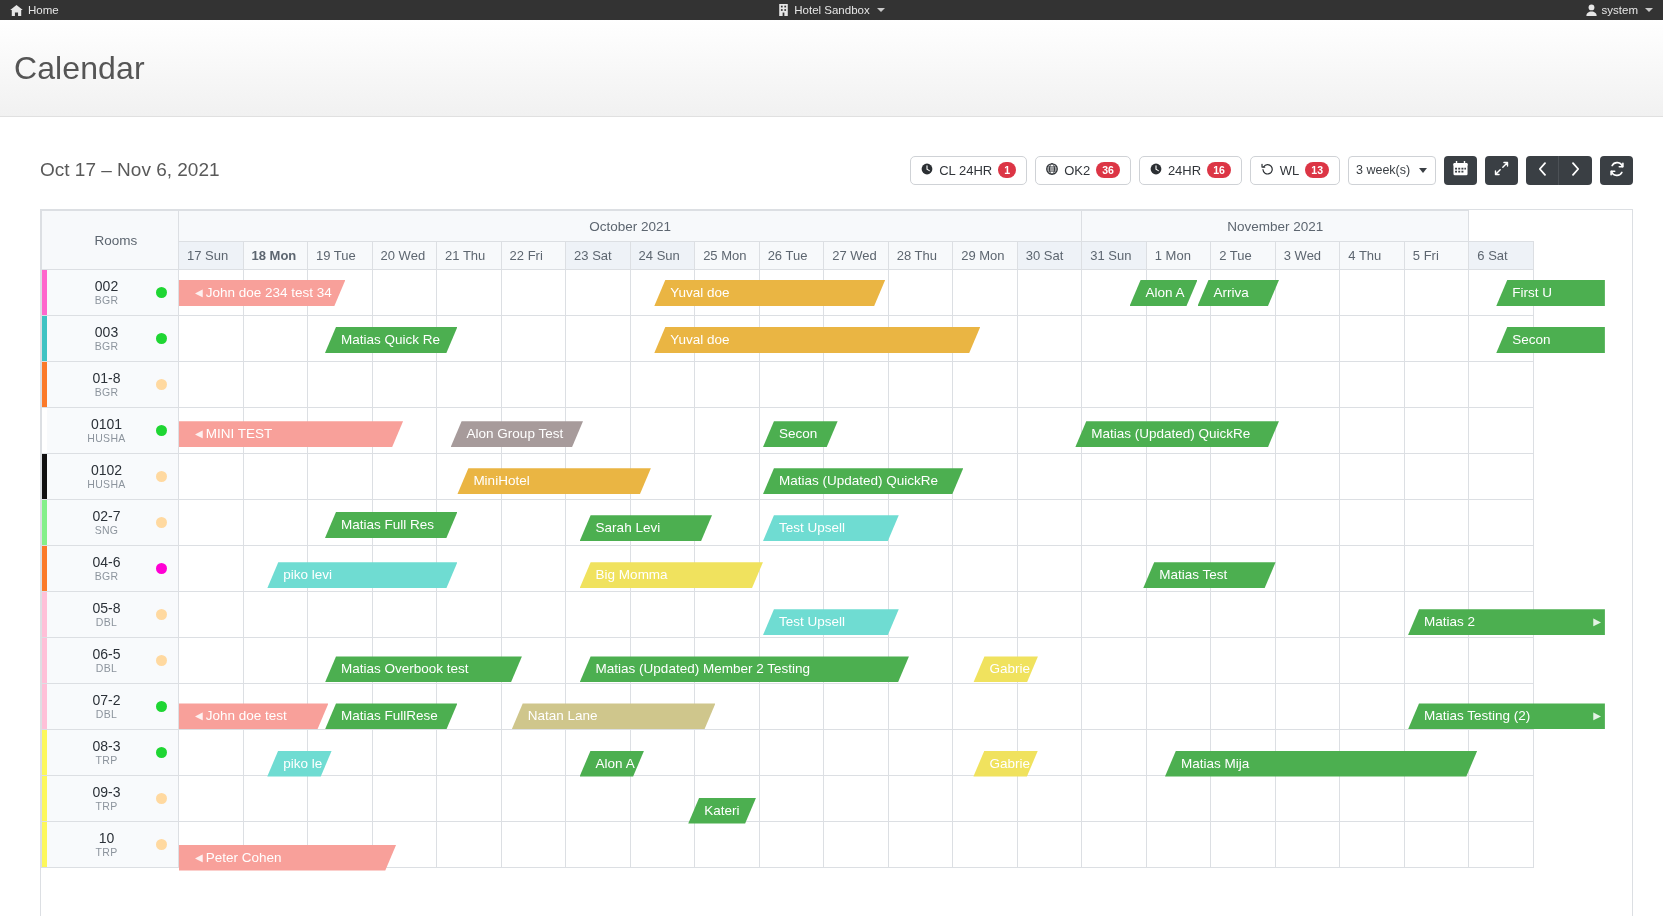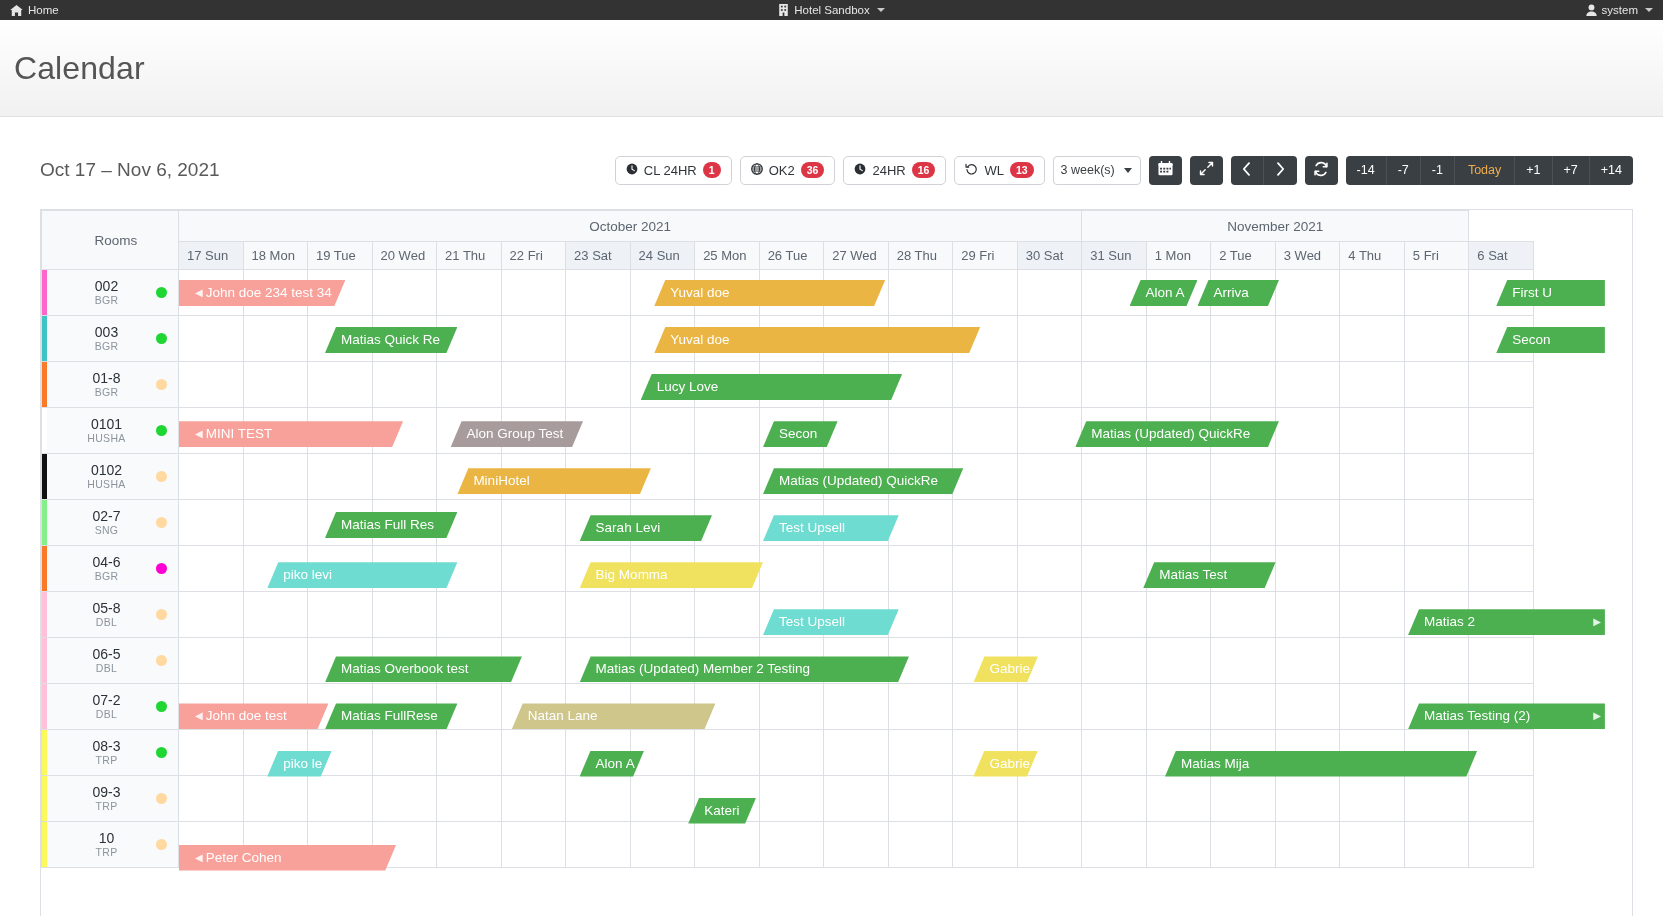--- a/index.html
+++ b/index.html
@@ -443,56 +443,47 @@
       <span>
         <svg width="16" height="16" viewBox="0 0 16 16">
             <path d="M13.4 5.6A5.6 5.6 0 0 0 3.1 4.6" stroke="#fff" stroke-width="1.6" fill="none" stroke-linecap="round"></path>
             <path d="M2.6 10.4a5.6 5.6 0 0 0 10.3 1" stroke="#fff" stroke-width="1.6" fill="none" stroke-linecap="round"></path>
             <path d="M13.9 2.2v3.6h-3.6" stroke="#fff" stroke-width="1.6" fill="none" stroke-linecap="round" stroke-linejoin="round"></path>
             <path d="M2.1 13.8v-3.6h3.6" stroke="#fff" stroke-width="1.6" fill="none" stroke-linecap="round" stroke-linejoin="round"></path>
           </svg>
       </span>
     </button>
 
-    <span class="dark-group nav-step-group">
-      <button class="dark-btn">-14</button>
-      <button class="dark-btn">-7</button>
-      <button class="dark-btn">-1</button>
-      <button class="dark-btn today-btn">Today</button>
-      <button class="dark-btn">+1</button>
-      <button class="dark-btn">+7</button>
-      <button class="dark-btn">+14</button>
-    </span>
   </div>
 </div>
 
 <div class="cal-wrap">
   <table class="cal-table">
     <thead>
       <tr class="month-row">
         <th class="col-rooms rooms-head" rowspan="2">Rooms</th>
 
       <th colspan="14">October 2021</th>
           <th colspan="6">November 2021</th>
         </tr>
       <tr class="day-row">
 
       <th class="weekend" style="width: 67.9px;">17 Sun</th>
-          <th style="width: 67.9px;">18 Mon</th>
+          <th style="width: 67.9px; font-weight: bold;">18 Mon</th>
           <th style="width: 67.9px;">19 Tue</th>
           <th style="width: 67.9px;">20 Wed</th>
           <th style="width: 67.9px;">21 Thu</th>
           <th style="width: 67.9px;">22 Fri</th>
           <th class="weekend" style="width: 67.9px;">23 Sat</th>
           <th class="weekend" style="width: 67.9px;">24 Sun</th>
           <th style="width: 67.9px;">25 Mon</th>
           <th style="width: 67.9px;">26 Tue</th>
           <th style="width: 67.9px;">27 Wed</th>
           <th style="width: 67.9px;">28 Thu</th>
-          <th style="width: 67.9px;">29 Fri</th>
+          <th style="width: 67.9px;">29 Mon</th>
           <th class="weekend" style="width: 67.9px;">30 Sat</th>
           <th class="weekend" style="width: 67.9px;">31 Sun</th>
           <th style="width: 67.9px;">1 Mon</th>
           <th style="width: 67.9px;">2 Tue</th>
           <th style="width: 67.9px;">3 Wed</th>
           <th style="width: 67.9px;">4 Thu</th>
           <th style="width: 67.9px;">5 Fri</th>
           <th class="weekend" style="width: 67.9px;">6 Sat</th>
         </tr>
     </thead>
@@ -932,21 +923,20 @@
   <div class="bars-layer">
 
   <div class="bar flat-start" style="left: 0px; width: 166.355px; top: 10px; background: rgb(248, 160, 154);"><span class="arrow-left">◀</span><span>John doe 234 test 34</span></div>
       <div class="bar" style="left: 475.3px; width: 230.86px; top: 10px; background: rgb(234, 181, 67);"><span>Yuval doe</span></div>
       <div class="bar" style="left: 950.6px; width: 67.9px; top: 10px; background: rgb(76, 175, 80);"><span>Alon A</span></div>
       <div class="bar" style="left: 1018.5px; width: 81.48px; top: 10px; background: rgb(76, 175, 80);"><span>Arriva</span></div>
       <div class="bar flat-end" style="left: 1317.26px; width: 108.64px; top: 10px; background: rgb(76, 175, 80);"><span>First U</span></div>
       <div class="bar" style="left: 145.985px; width: 132.405px; top: 57.05px; background: rgb(76, 175, 80);"><span>Matias Quick Re</span></div>
       <div class="bar" style="left: 475.3px; width: 325.92px; top: 57.05px; background: rgb(234, 181, 67);"><span>Yuval doe</span></div>
       <div class="bar flat-end" style="left: 1317.26px; width: 108.64px; top: 57.05px; background: rgb(76, 175, 80);"><span>Secon</span></div>
-      <div class="bar" style="left: 461.72px; width: 261.415px; top: 104.1px; background: rgb(76, 175, 80);"><span>Lucy Love</span></div>
       <div class="bar flat-start" style="left: 0px; width: 224.07px; top: 151.15px; background: rgb(248, 160, 154);"><span class="arrow-left">◀</span><span>MINI TEST</span></div>
       <div class="bar" style="left: 271.6px; width: 132.405px; top: 151.15px; background: rgb(167, 155, 155);"><span>Alon Group Test</span></div>
       <div class="bar" style="left: 583.94px; width: 74.69px; top: 151.15px; background: rgb(76, 175, 80);"><span>Secon</span></div>
       <div class="bar" style="left: 896.28px; width: 203.7px; top: 151.15px; background: rgb(76, 175, 80);"><span>Matias (Updated) QuickRe</span></div>
       <div class="bar" style="left: 278.39px; width: 193.515px; top: 198.2px; background: rgb(234, 181, 67);"><span>MiniHotel</span></div>
       <div class="bar" style="left: 583.94px; width: 200.305px; top: 198.2px; background: rgb(76, 175, 80);"><span>Matias (Updated) QuickRe</span></div>
       <div class="bar" style="left: 145.985px; width: 132.405px; top: 242px; background: rgb(76, 175, 80);"><span>Matias Full Res</span></div>
       <div class="bar" style="left: 400.61px; width: 132.405px; top: 245.25px; background: rgb(76, 175, 80);"><span>Sarah Levi</span></div>
       <div class="bar" style="left: 583.94px; width: 135.8px; top: 245.25px; background: rgb(111, 220, 210);"><span>Test Upsell</span></div>
       <div class="bar" style="left: 88.27px; width: 190.12px; top: 292.3px; background: rgb(111, 220, 210);"><span>piko levi</span></div>

